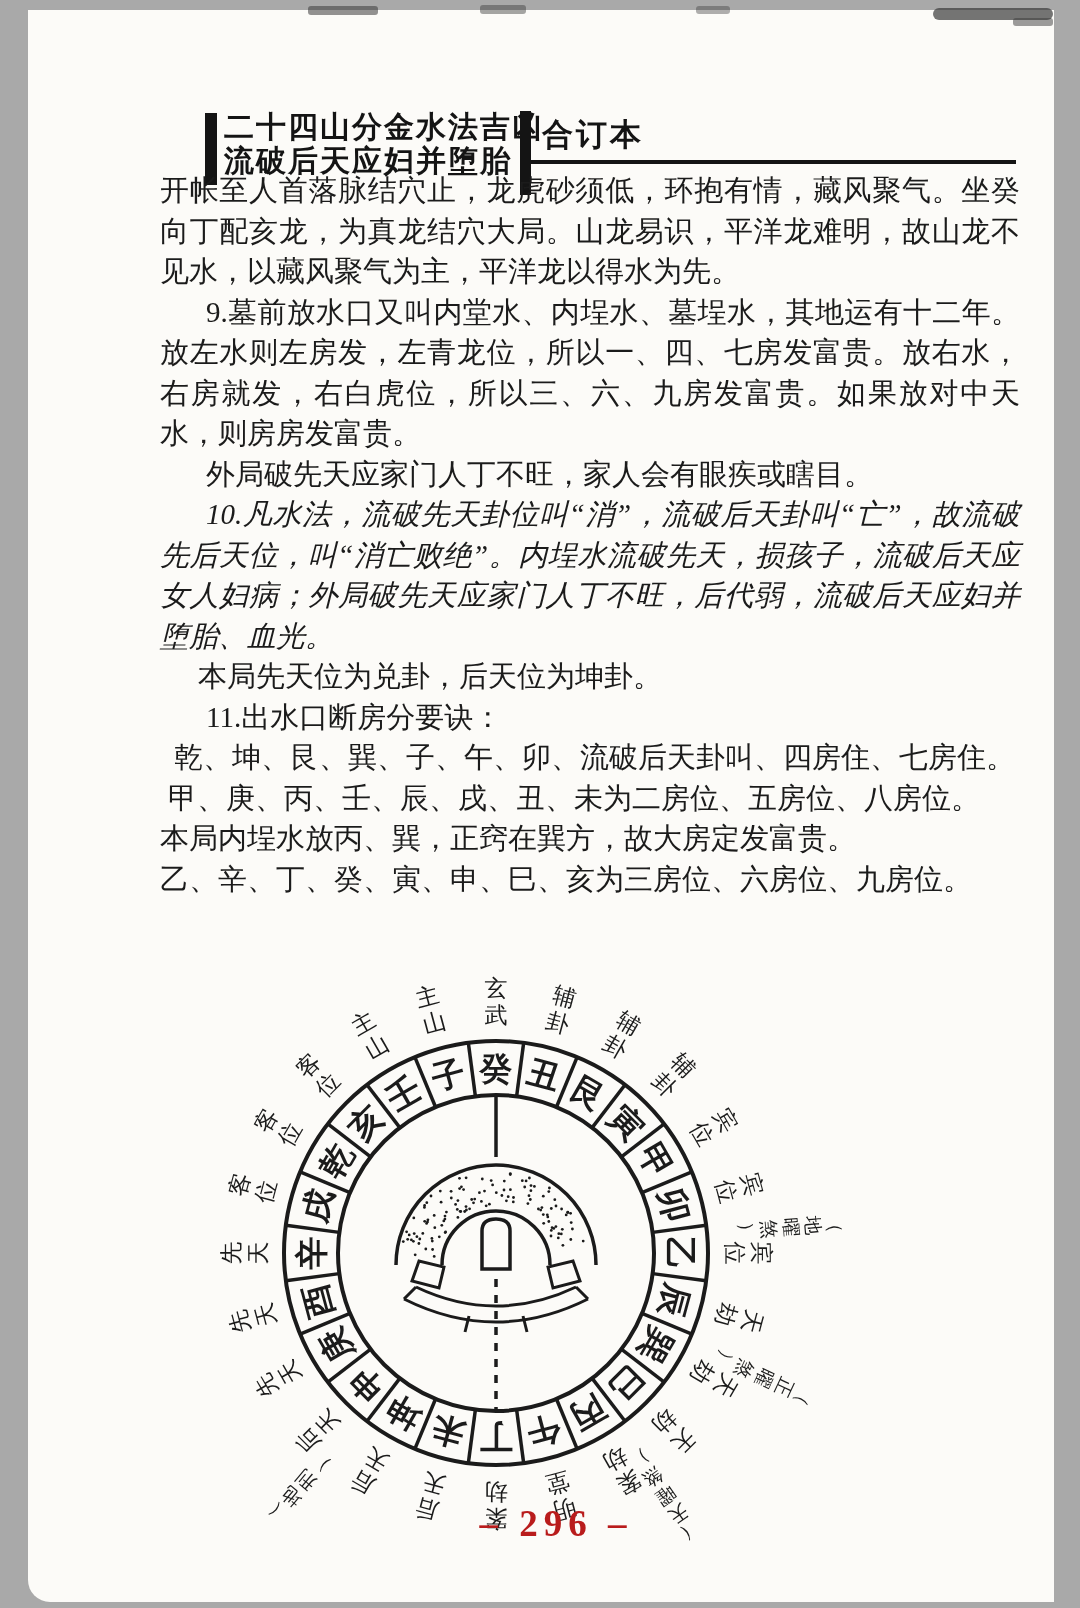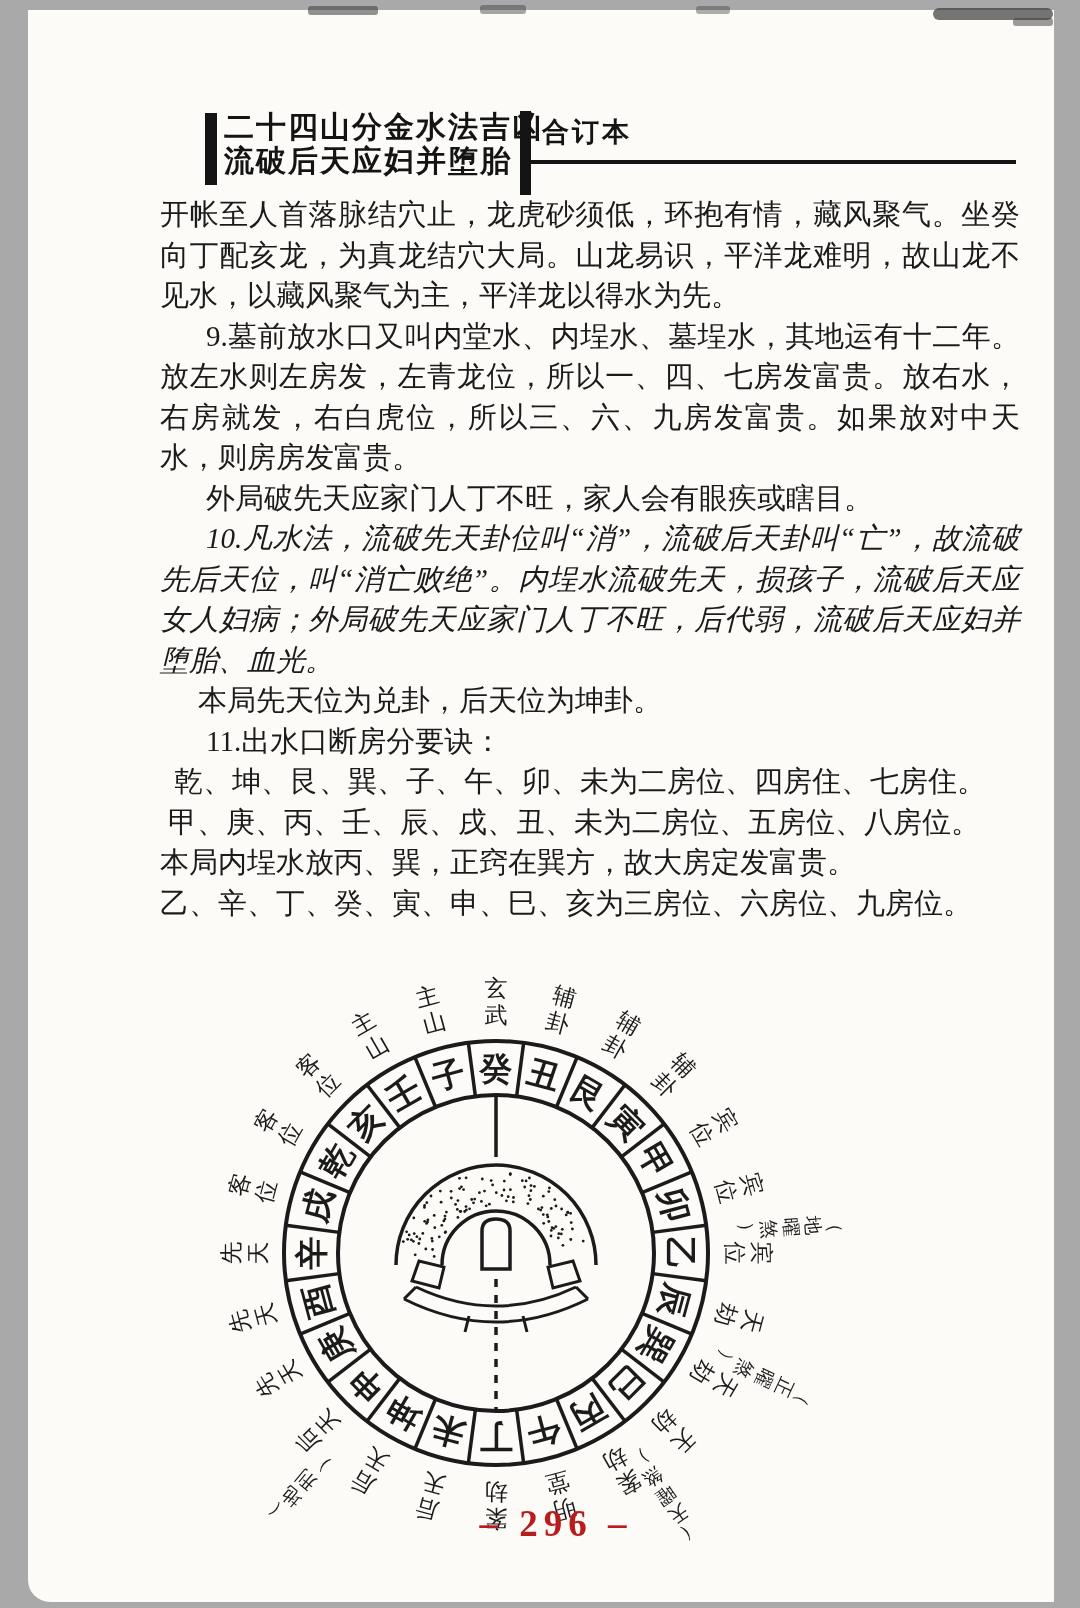--- a/index.html
+++ b/index.html
@@ -19,26 +19,26 @@
   .hbar{position:absolute;background:#141414;}
   #title-block{
     position:absolute;left:196px;top:100px;
     font-family:"Liberation Sans", sans-serif;
     font-weight:700;color:#141414;
     font-size:30px;line-height:34px;letter-spacing:2px;
   }
   #edition{
     position:absolute;left:514px;top:104px;
     font-family:"Liberation Sans", sans-serif;
-    font-weight:700;color:#141414;font-size:27px;letter-spacing:3px;
+    font-weight:700;color:#141414;font-size:31px;letter-spacing:3px;
   }
   #header-rule{position:absolute;left:502px;top:150px;width:486px;height:4px;background:#141414;}
   
   #paragraphs{
-    position:absolute;left:132px;top:184px;width:860px;
+    position:absolute;left:132px;top:160px;width:860px;
     color:#1b1b1b;font-size:29px;line-height:40.5px;
     text-align:justify;
   }
   #paragraphs p{margin:0;}
   
   #diagram-wrap{position:absolute;left:118px;top:893px;width:700px;height:700px;}
   svg text{fill:#1b1b1b;}
   
   #footer{
     position:absolute;left:0;top:1492px;width:100%;
@@ -65,21 +65,21 @@
     <div id="header-rule"></div>
   </div>
 
   <div id="paragraphs">
       <p style="text-indent: 0px;">开帐至人首落脉结穴止，龙虎砂须低，环抱有情，藏风聚气。坐癸向丁配亥龙，为真龙结穴大局。山龙易识，平洋龙难明，故山龙不见水，以藏风聚气为主，平洋龙以得水为先。</p>
       <p style="text-indent: 46px;">9.墓前放水口又叫内堂水、内埕水、墓埕水，其地运有十二年。放左水则左房发，左青龙位，所以一、四、七房发富贵。放右水，右房就发，右白虎位，所以三、六、九房发富贵。如果放对中天水，则房房发富贵。</p>
       <p style="text-indent: 46px;">外局破先天应家门人丁不旺，家人会有眼疾或瞎目。</p>
       <p style="text-indent: 46px; font-style: italic;">10.凡水法，流破先天卦位叫“消”，流破后天卦叫“亡”，故流破先后天位，叫“消亡败绝”。内埕水流破先天，损孩子，流破后天应女人妇病；外局破先天应家门人丁不旺，后代弱，流破后天应妇并堕胎、血光。</p>
       <p style="text-indent: 38px;">本局先天位为兑卦，后天位为坤卦。</p>
       <p style="text-indent: 46px; font-family: Liberation Serif, serif;">11.出水口断房分要诀：</p>
-      <p style="text-indent: 14px;">乾、坤、艮、巽、子、午、卯、未为二房位、四房住、七房住。</p>
+      <p style="text-indent: 14px;">乾、坤、艮、巽、子、午、卯、流破后天卦叫、四房住、七房住。</p>
       <p style="text-indent: 8px;">甲、庚、丙、壬、辰、戌、丑、未为二房位、五房位、八房位。</p>
       <p style="text-indent: 0px;">本局内埕水放丙、巽，正窍在巽方，故大房定发富贵。</p>
       <p style="text-indent: 0px;">乙、辛、丁、癸、寅、申、巳、亥为三房位、六房位、九房位。</p>
     </div>
 
   <div id="diagram-wrap">
     <svg id="compass" width="700" height="700" viewBox="-350 -350 700 700" xmlns="http://www.w3.org/2000/svg">
         <circle cx="0" cy="0" r="212" fill="none" stroke="#1b1b1b" stroke-width="4"></circle>
         <circle cx="0" cy="0" r="158" fill="none" stroke="#1b1b1b" stroke-width="4"></circle>
         <g transform="rotate(7.5)">

